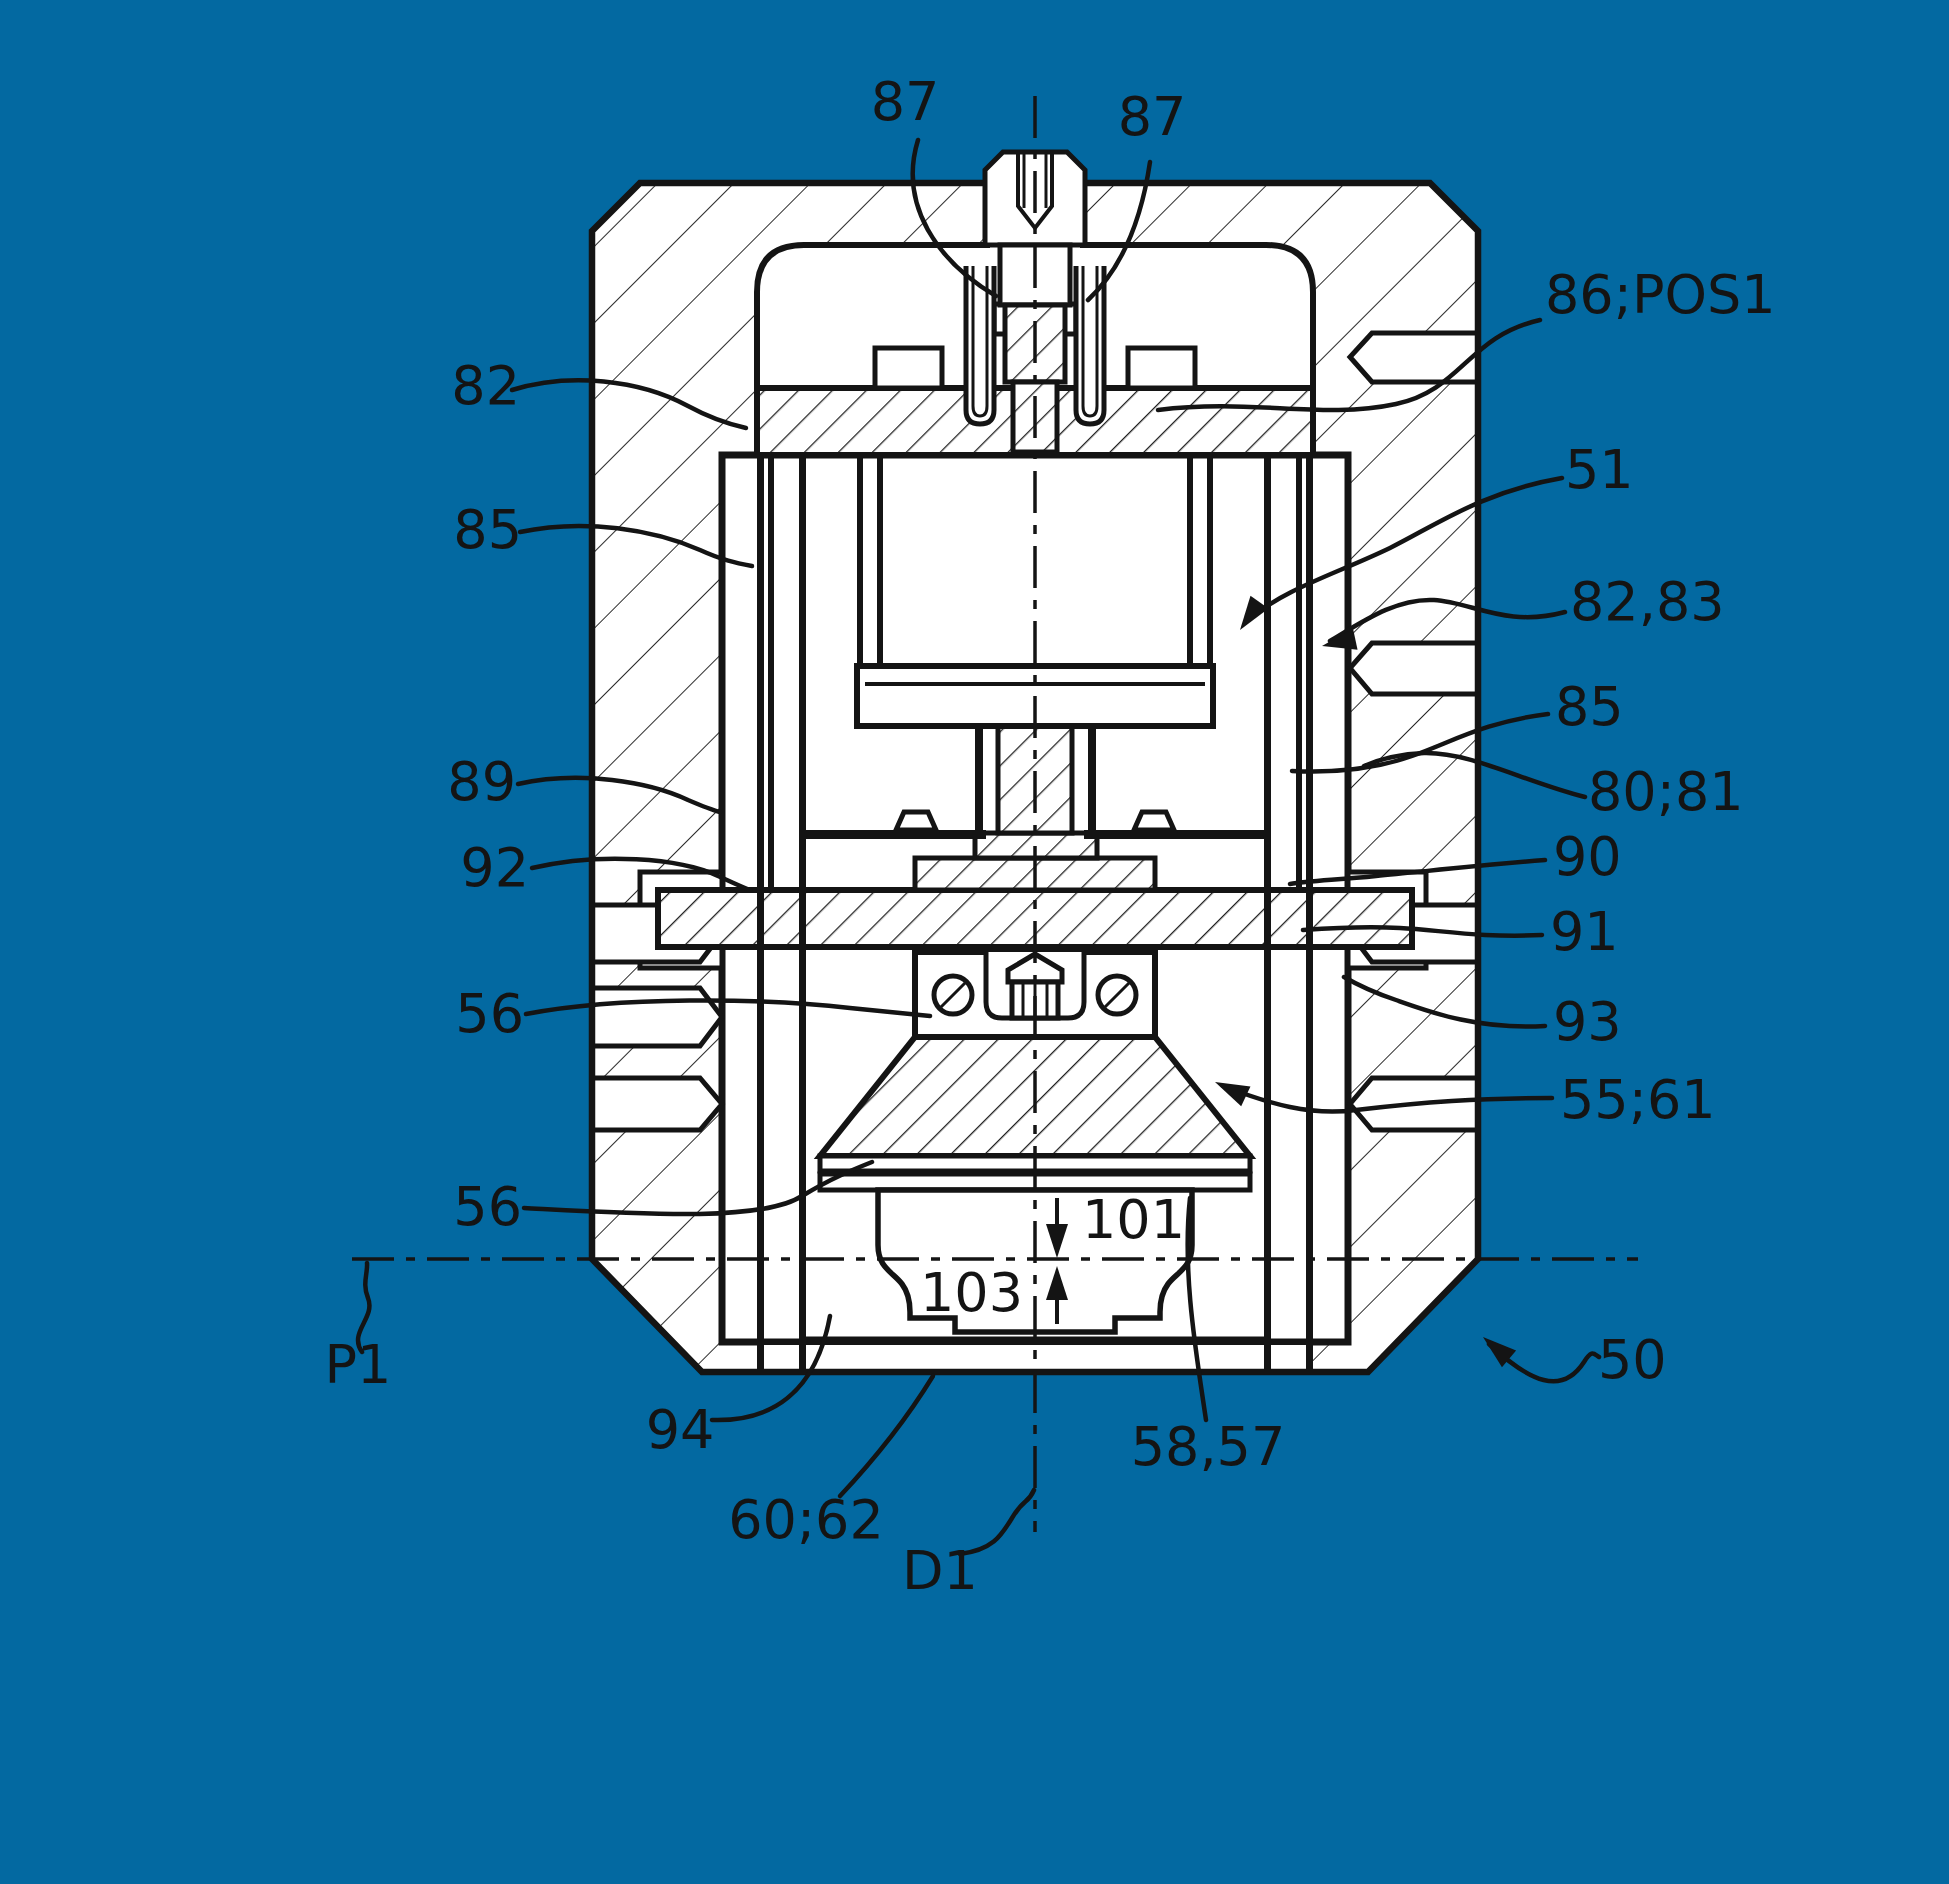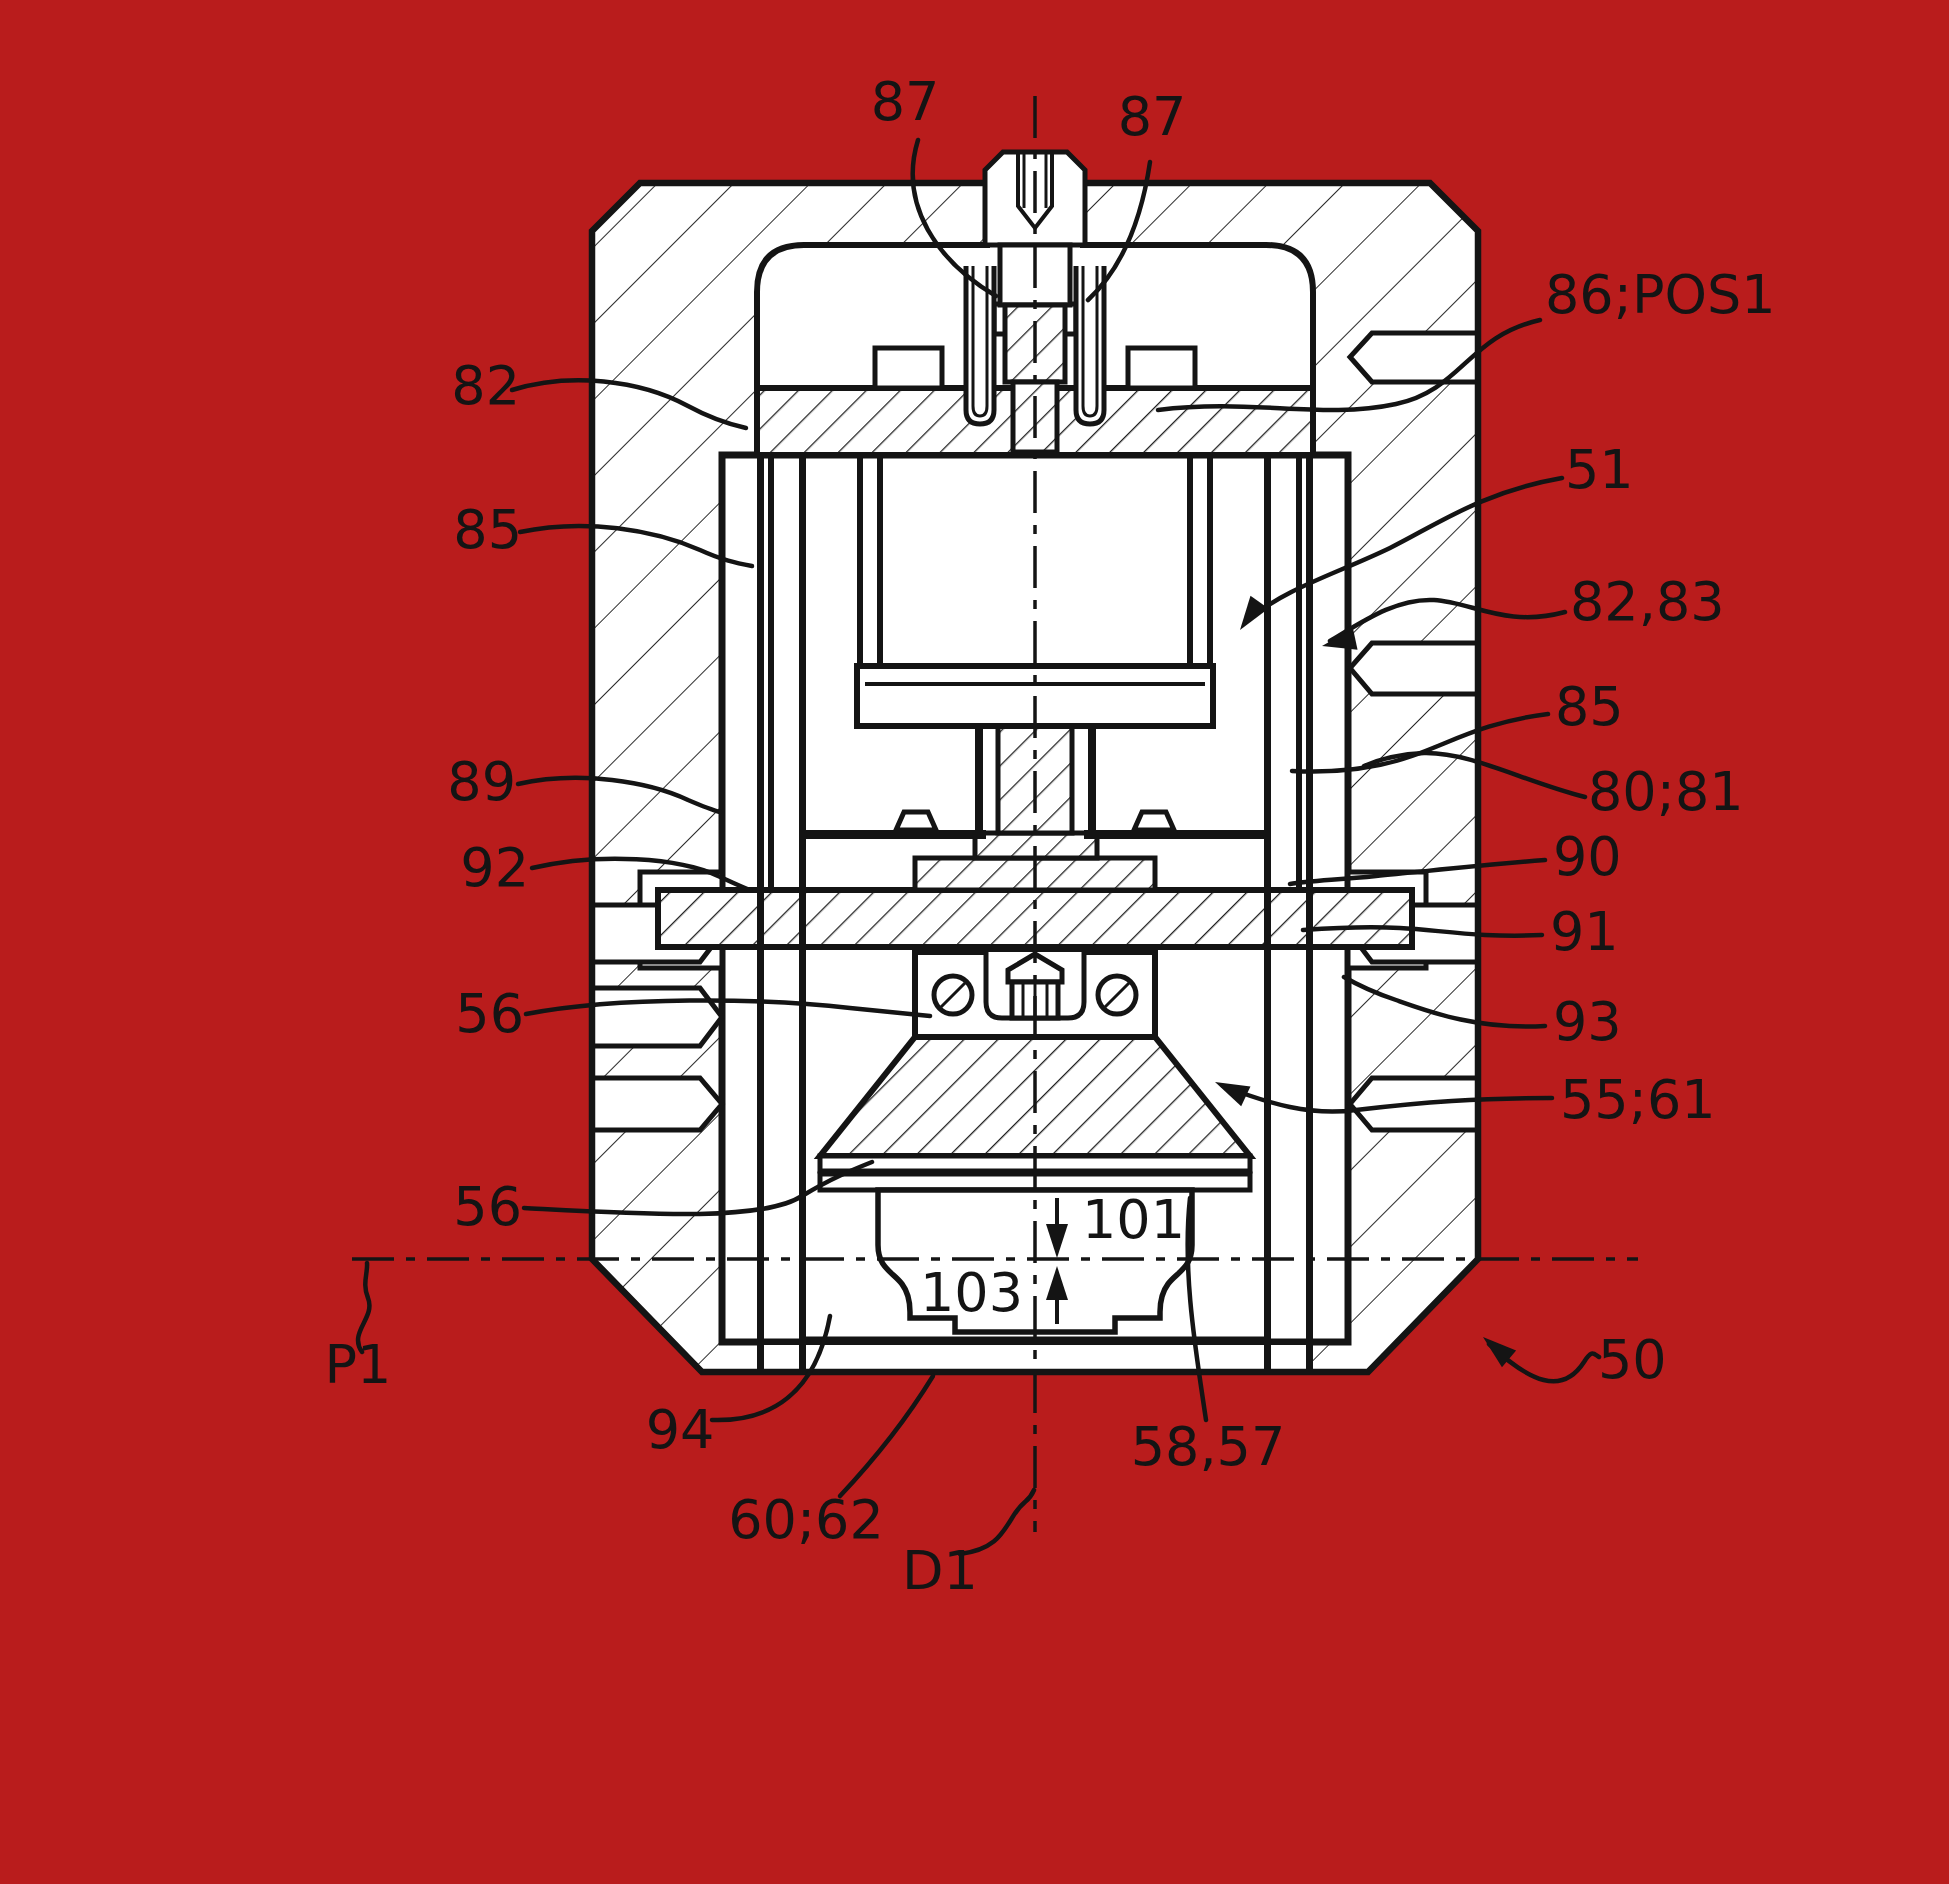--- a/index.html
+++ b/index.html
@@ -1,16 +1,16 @@
 <!DOCTYPE html>
 <html><head>
 <meta charset="utf-8">
 <style>
   html,body{margin:0;padding:0;background:#ffffff;}
-  .page{width:1949px;height:1884px;background:#b91c1c;position:relative;overflow:hidden;}
+  .page{width:1949px;height:1884px;background:#0369a1;position:relative;overflow:hidden;}
   svg{display:block;}
   text{font-family:"DejaVu Sans","Liberation Sans",sans-serif;font-size:54px;fill:#141414;}
 </style>
 </head>
 <body>
 
 <div class="page">
 <svg width="1949" height="1884" viewBox="0 0 1949 1884" xmlns="http://www.w3.org/2000/svg">
   <defs>
     <pattern id="hatchBody" width="54" height="54" patternUnits="userSpaceOnUse" patternTransform="rotate(-45)">

